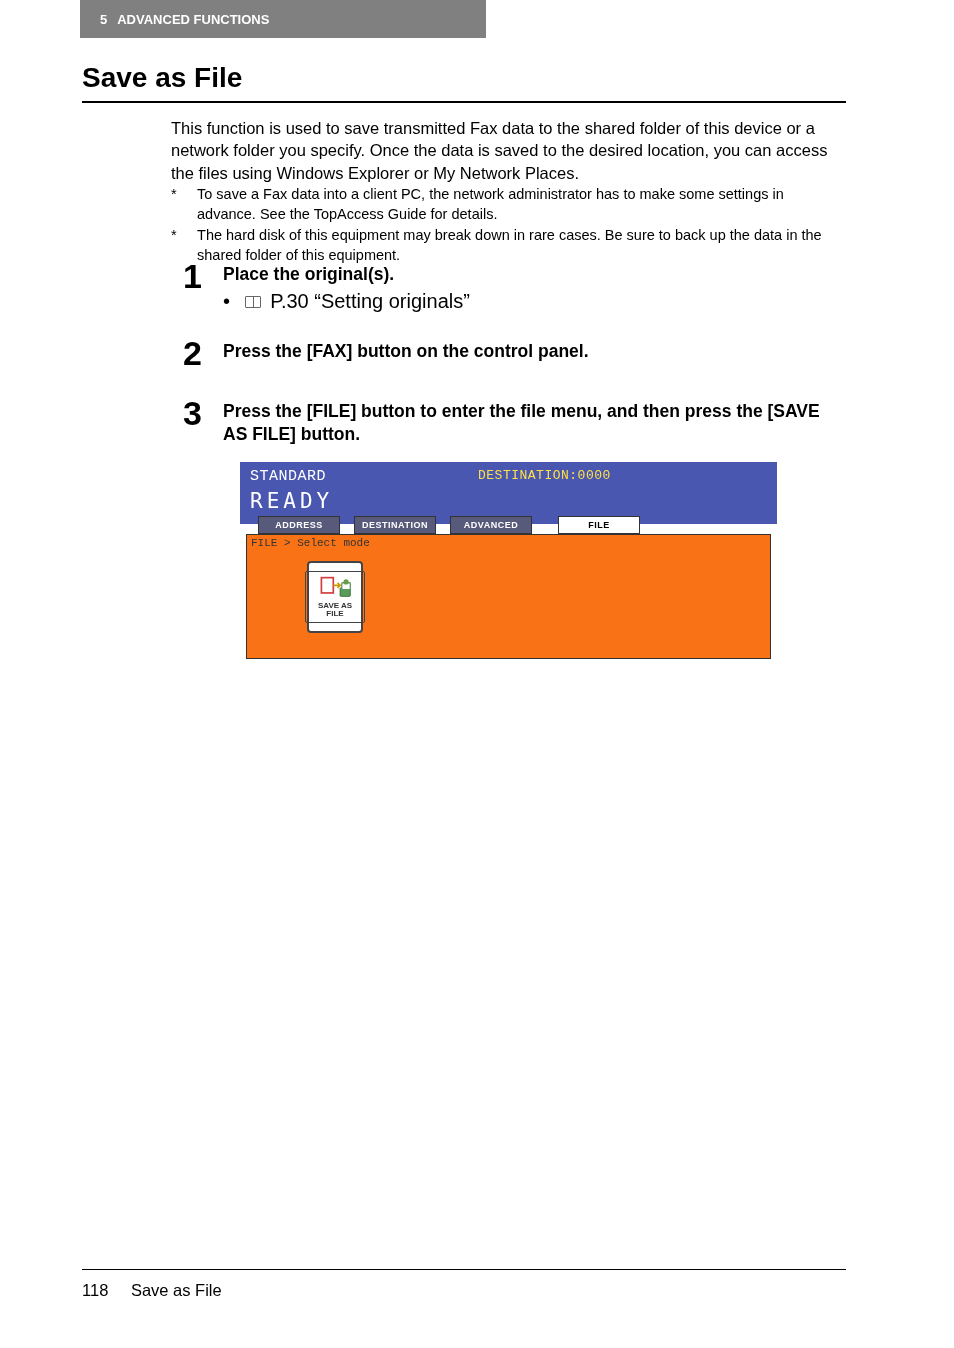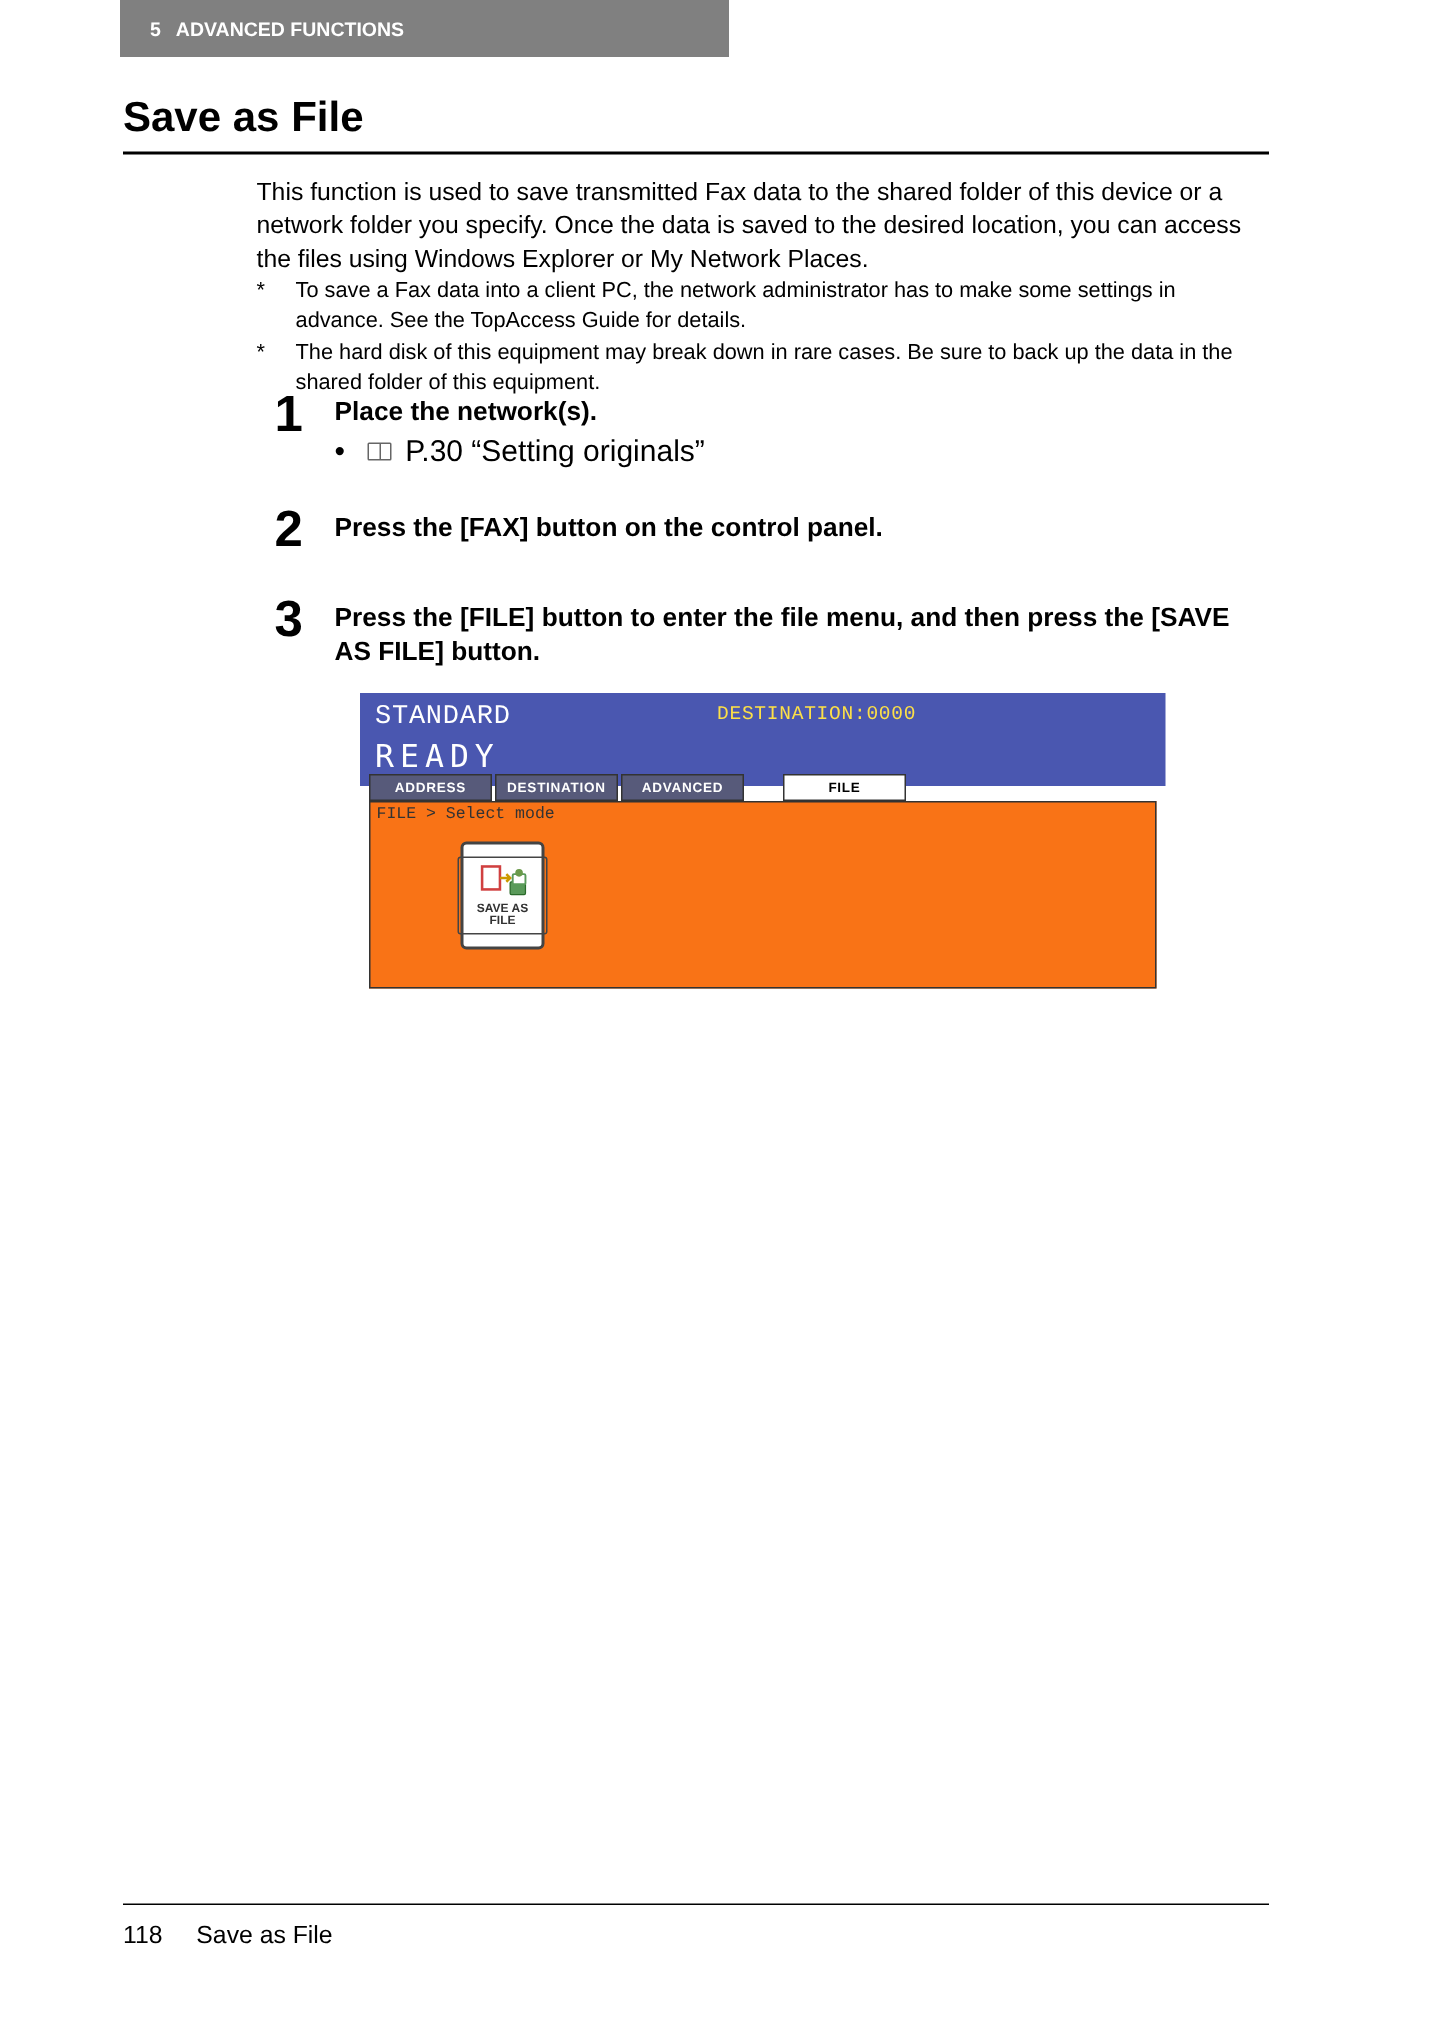--- a/index.html
+++ b/index.html
@@ -144,21 +144,21 @@
     }
     .panel-top {
       width: 100%;
       height: 62px;
       background: #4a57b0;
       padding: 6px 10px;
       color: #ffffff;
     }
     .panel-standard {
       font-family: "Courier New", monospace;
-      font-size: 18px;
+      font-size: 15px;
       letter-spacing: 0.5px;
     }
     .panel-destination {
       position: absolute;
       top: 6px;
       left: 238px;
       font-family: "Courier New", monospace;
       font-size: 13px;
       letter-spacing: 0.5px;
       color: #fde047;
@@ -184,20 +184,21 @@
       font-weight: bold;
       letter-spacing: 0.5px;
       display: flex;
       align-items: center;
       justify-content: center;
       margin-right: 2px;
     }
     .tab-inactive {
       background: #575a7a;
       color: #ffffff;
+      margin-left: 12px;
     }
     .tab-active {
       background: #ffffff;
       color: #000000;
     }
     .tab-address { width: 82px; }
     .tab-dest { width: 82px; }
     .tab-adv { width: 82px; }
     .tab-file { width: 82px; margin-left: 24px; }
     .panel-body {
@@ -292,21 +293,21 @@
   </div>
   <div class="note-item">
     <span class="star">*</span>
     <span class="note-text">The hard disk of this equipment may break down in rare cases. Be sure to back up the data in the shared folder of this equipment.</span>
   </div>
 </div>
 
 <div class="step step1">
   <div class="step-num">1</div>
   <div class="step-body">
-    <div class="step-title">Place the network(s).</div>
+    <div class="step-title">Place the original(s).</div>
     <div class="step-bullet">
       <span class="bullet">•</span>
       <span class="book-icon"></span>
       <span>P.30 “Setting originals”</span>
     </div>
   </div>
 </div>
 
 <div class="step step2">
   <div class="step-num">2</div>

